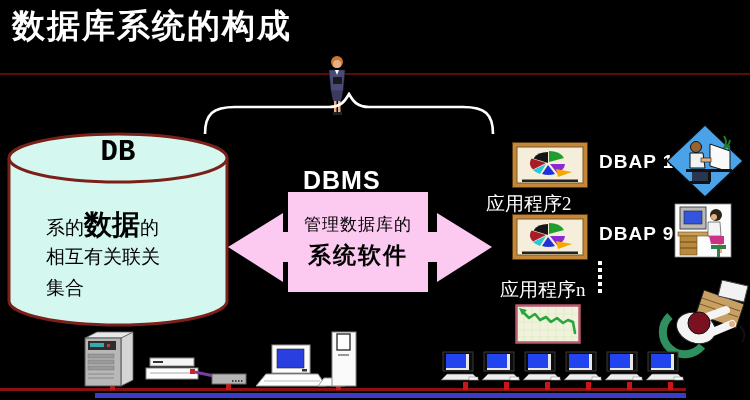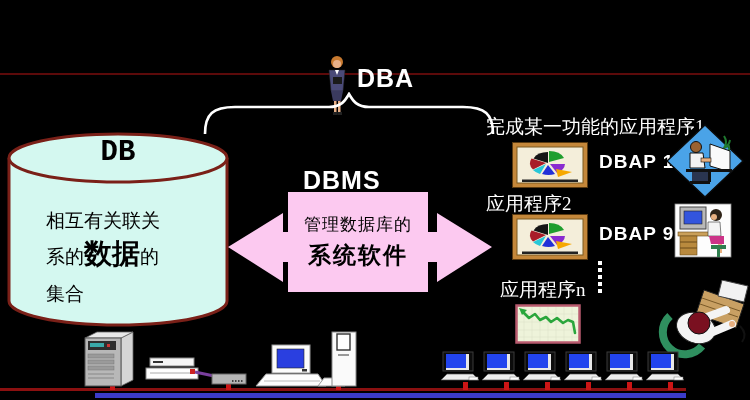--- a/index.html
+++ b/index.html
@@ -33,62 +33,61 @@
   #app3-label{left:603px;top:311px;}
   #dots{left:598px;top:261px;display:flex;flex-direction:column;gap:3px;}
   #dots .d{width:4px;height:4px;background:#fff;}
   svg{display:block;}
 </style>
 </head>
 <body>
 
 <div id="slide">
 
+  <div id="title" class="abs cjk">数据库系统的构成</div>
   <div id="top-rule" class="abs"></div>
 
   <svg class="abs" style="left:320px;top:55px;" width="34" height="62" viewBox="0 0 34 62">
     <circle cx="17" cy="7" r="6" fill="#c87a30"></circle>
     <circle cx="17" cy="9" r="4" fill="#e8b088"></circle>
     <path d="M9,15 L25,15 L23,36 L11,36 Z" fill="#4a4a78" stroke="#222" stroke-width="0.5"></path>
     <path d="M15,15 L17,20 L19,15 Z" fill="#fff"></path>
     <rect x="13" y="22" width="9" height="7" fill="#1a1a1a"></rect>
     <path d="M11,36 L23,36 L21,46 L13,46 Z" fill="#3a3a5e"></path>
     <rect x="14" y="46" width="2.5" height="11" fill="#e8b088"></rect>
     <rect x="18" y="46" width="2.5" height="11" fill="#e8b088"></rect>
     <rect x="13" y="57" width="4.5" height="3" fill="#222"></rect>
     <rect x="17.5" y="57" width="4.5" height="3" fill="#222"></rect>
   </svg>
-  <div id="dba-label" class="abs">DBA</div>
 
   <svg class="abs" style="left:203px;top:92px;" width="292" height="44" viewBox="0 0 292 44">
     <path d="M2,42 C2,22 10,15 32,15 L126,15 C138,15 142,9 146,2 C150,9 154,15 166,15 L260,15 C282,15 290,22 290,42" fill="none" stroke="#fff" stroke-width="2.6"></path>
   </svg>
 
   <svg class="abs" style="left:6px;top:131px;" width="224" height="200" viewBox="0 0 224 200">
     <path d="M3,27 L3,170 A109,24 0 0 0 221,170 L221,27" fill="#d4f8f0" stroke="#7a2018" stroke-width="3"></path>
     <ellipse cx="112" cy="27" rx="109" ry="24" fill="#d4f8f0" stroke="#7a2018" stroke-width="3"></ellipse>
   </svg>
   <div id="db-label" class="abs">DB</div>
   <div id="db-text" class="abs cjk">
+    <span style="display:block;margin-top:4px;"><span>系的</span><span class="em">数据</span><span>的</span></span>
     <span style="display:block;">相互有关联关</span>
-    <span style="display:block;margin-top:4px;"><span>系的</span><span class="em">数据</span><span>的</span></span>
-    <span style="display:block;margin-top:8px;">集合</span>
+    <span style="display:block;margin-top:2px;">集合</span>
   </div>
 
   <svg class="abs" style="left:225px;top:210px;" width="270" height="75" viewBox="0 0 270 75">
     <polygon points="3,37 58,3 58,22 212,22 212,3 267,37 212,72 212,52 58,52 58,72" fill="#fcc9f0"></polygon>
   </svg>
 
   <div id="dbms-box" class="abs">
     <div class="l1 cjk">管理数据库的</div>
     <div class="l2 cjk">系统软件</div>
   </div>
   <div id="dbms-label" class="abs">DBMS</div>
 
-  <div id="app1-caption" class="abs caption cjk">完成某一功能的应用程序1</div>
   <svg class="abs" style="left:512px;top:142px;" width="76" height="46" viewBox="0 0 76 46">
     <rect x="0.5" y="0.5" width="75" height="45" fill="#c4873a" stroke="#5a3a10"></rect>
     <rect x="5" y="5" width="66" height="36" fill="#f4eeda" stroke="#7a5a20"></rect>
     <path d="M36,21 L36,10 A16,11 0 0 0 21.5,16.4 Z" fill="#151515"></path>
     <path d="M34,21 L19.5,16.4 A16,11 0 0 0 21,27.5 Z" fill="#a81c28"></path>
     <path d="M37,20 L52,16 A16,11 0 0 0 37,9 Z" fill="#1f9e2e"></path>
     <path d="M38,22 L53,22 A16,11 0 0 1 45,31 Z" fill="#8a2bd0"></path>
     <path d="M36,23 L43,32 A16,11 0 0 1 30,32 Z" fill="#2230d8"></path>
     <path d="M34,22 L28,32 A16,11 0 0 1 21,28 Z" fill="#28c8d8"></path>
     <polygon points="44,27 60,30 46,35" fill="#f6a800"></polygon>

